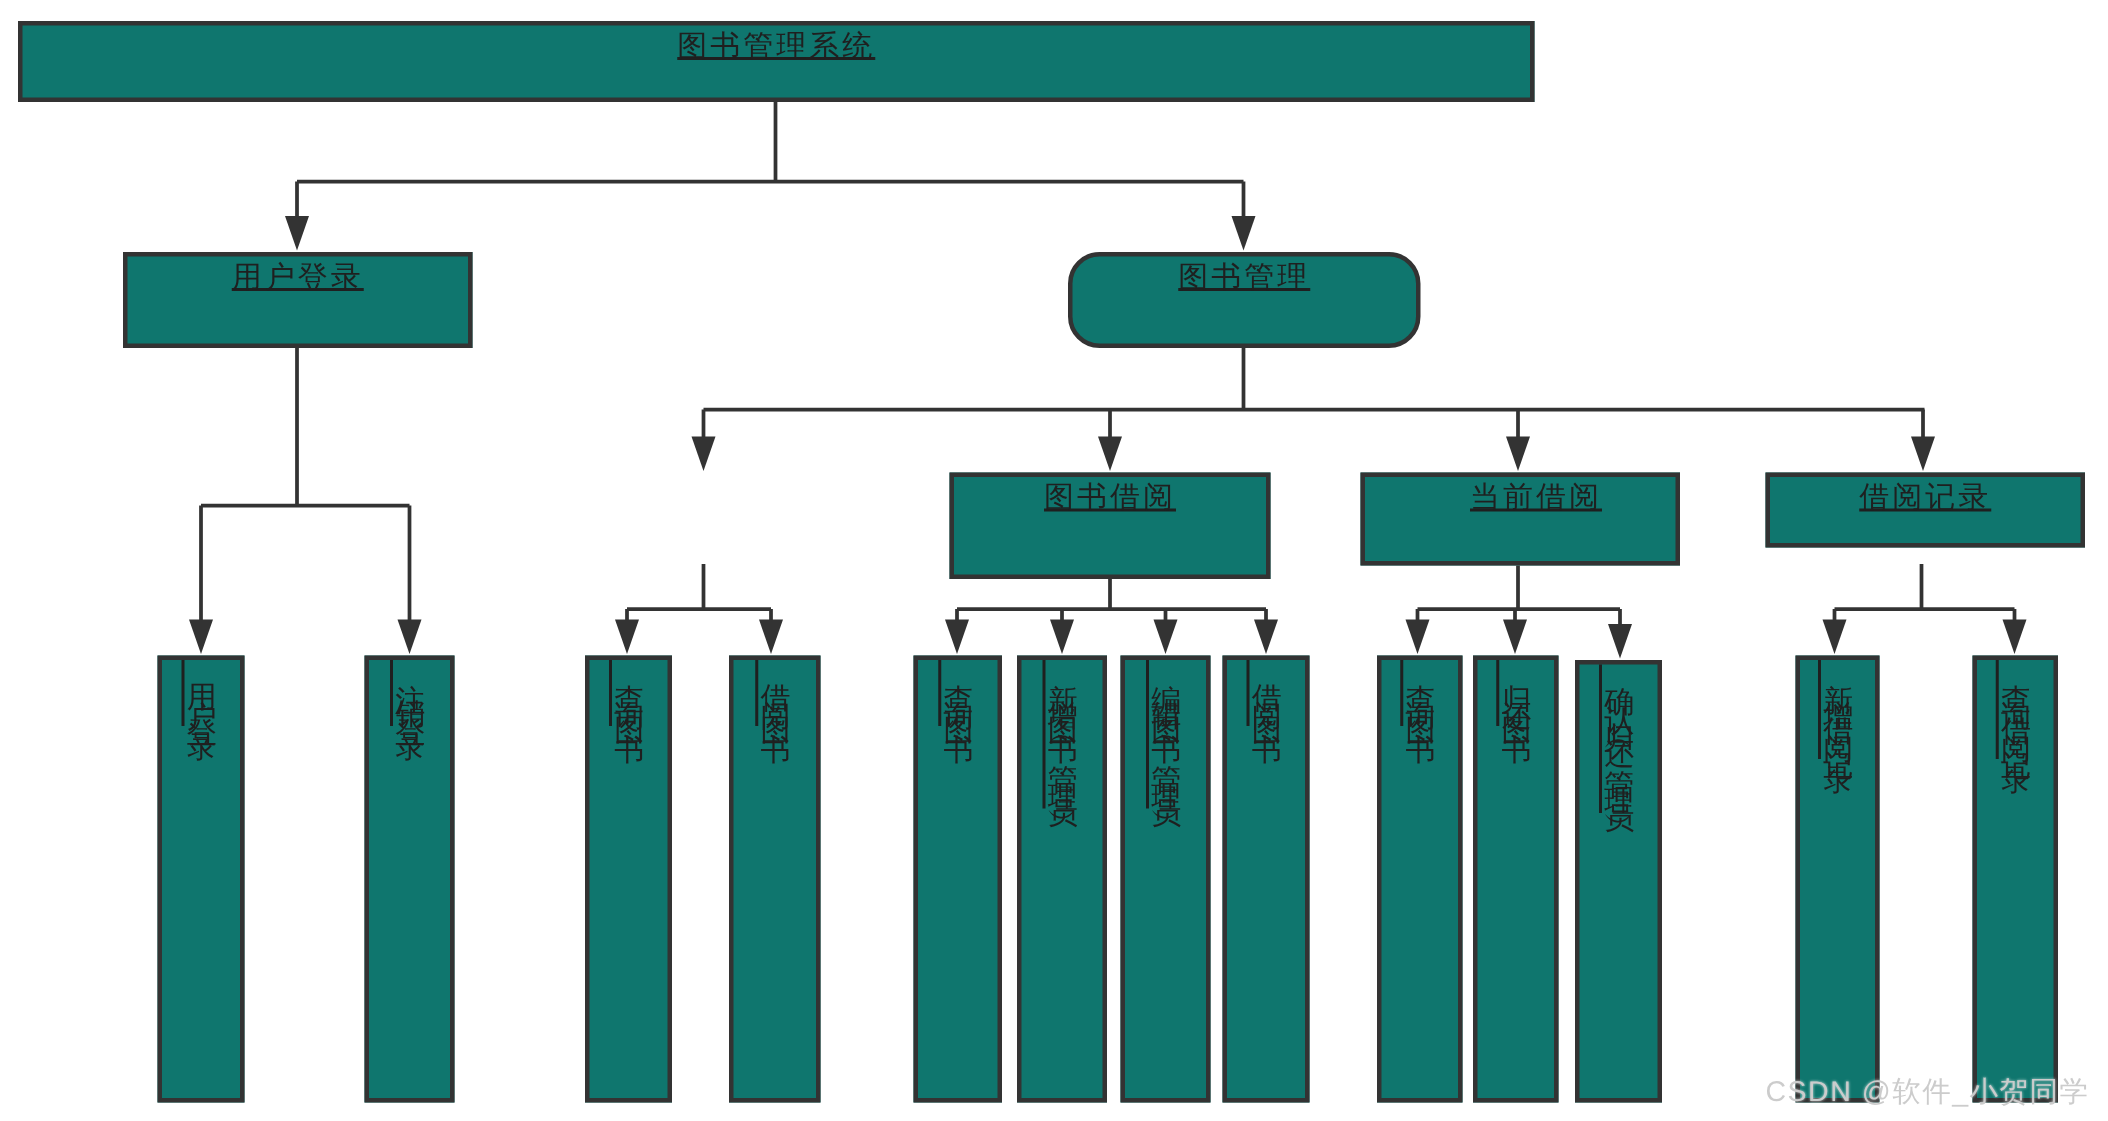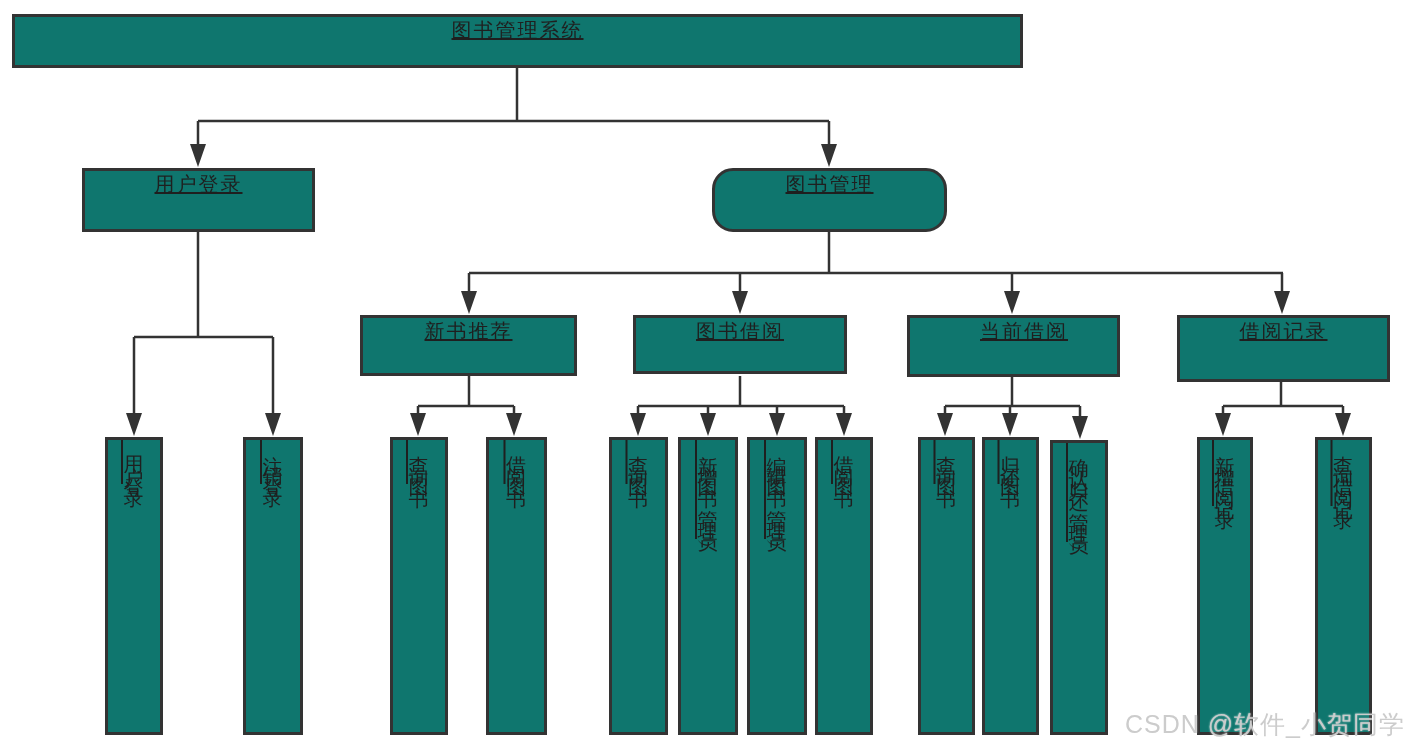--- a/index.html
+++ b/index.html
@@ -20,22 +20,22 @@
     position:absolute;box-sizing:border-box;border:3px solid var(--line);
     background:#0f766e;display:flex;align-items:flex-start;justify-content:center;
     color:var(--text);z-index:2;text-decoration:underline;
   }
   .node.h .label{font-size:20px;letter-spacing:2px;white-space:nowrap;}
   .node.leaf .label{
     writing-mode:vertical-rl;text-orientation:mixed;
     font-size:20px;letter-spacing:11px;line-height:1;white-space:nowrap;
   }
   .watermark{
-    position:absolute;right:0;bottom:6px;z-index:5;
-    font-size:25px;letter-spacing:1px;color:var(--wm);
+    position:absolute;right:12px;bottom:6px;z-index:5;
+    font-size:19px;letter-spacing:1px;color:var(--wm);
     text-shadow:0 0 2px rgba(255,255,255,.8);
   }
 </style>
 </head>
 <body>
 
 <div class="canvas">
 
   <svg class="wires" width="1405" height="747" viewBox="0 0 1405 747">
 
@@ -117,30 +117,27 @@
     <span class="label">图书管理系统</span>
   </div>
 
   <div class="node h" style="left:82px;top:168px;width:233px;height:64px;">
     <span class="label">用户登录</span>
   </div>
   <div class="node h" style="left:712px;top:168px;width:235px;height:64px;border-radius:21px;">
     <span class="label">图书管理</span>
   </div>
 
-  <div class="node h" style="left:360px;top:315px;width:217px;height:61px;">
-    <span class="label">新书推荐</span>
-  </div>
-  <div class="node h" style="left:633px;top:315px;width:214px;height:59px;">
+  <div class="node h" style="left:633px;top:315px;width:214px;height:71px;">
     <span class="label">图书借阅</span>
   </div>
   <div class="node h" style="left:907px;top:315px;width:213px;height:62px;padding-left:21px;">
     <span class="label">当前借阅</span>
   </div>
-  <div class="node h" style="left:1177px;top:315px;width:213px;height:67px;">
+  <div class="node h" style="left:1177px;top:315px;width:213px;height:50px;">
     <span class="label">借阅记录</span>
   </div>
 
   <div class="node leaf" style="left:105px;top:437px;width:58px;height:298px;">
     <span class="label">用户登录</span>
   </div>
   <div class="node leaf" style="left:243px;top:437px;width:60px;height:298px;">
     <span class="label">注销登录</span>
   </div>
 

